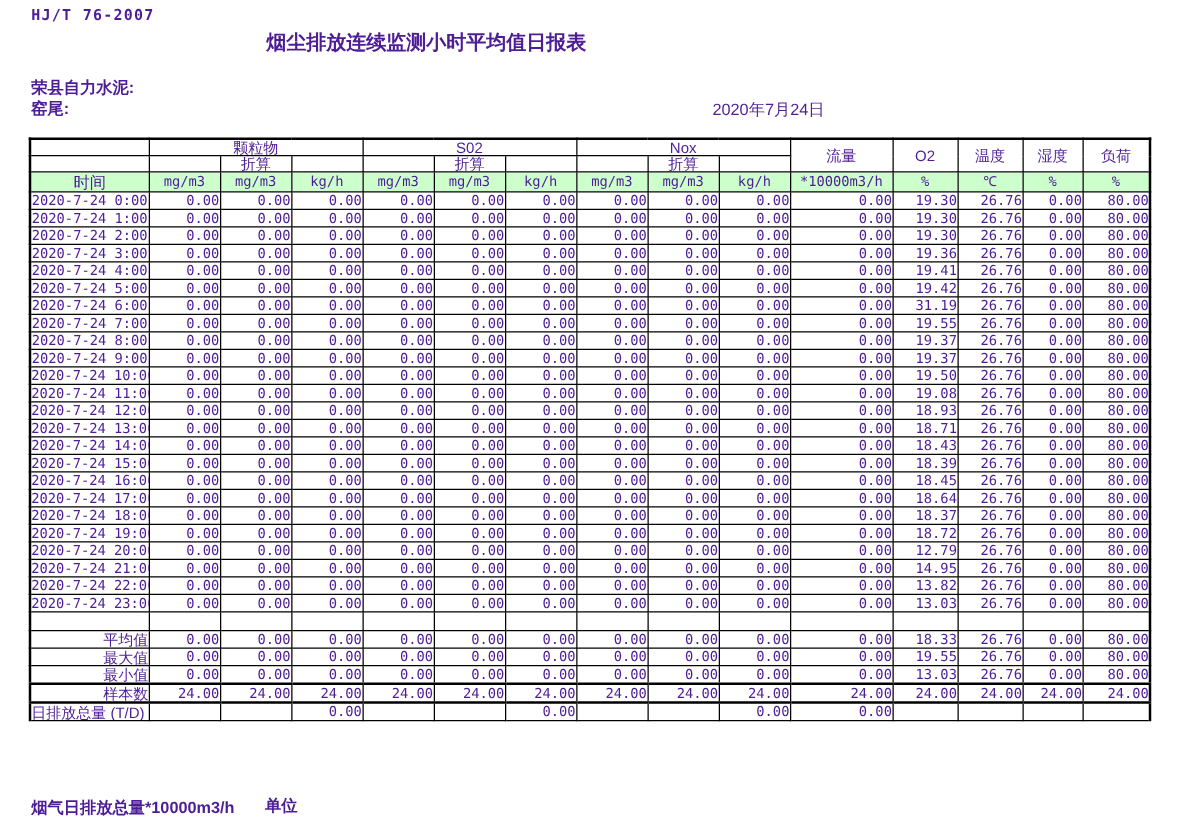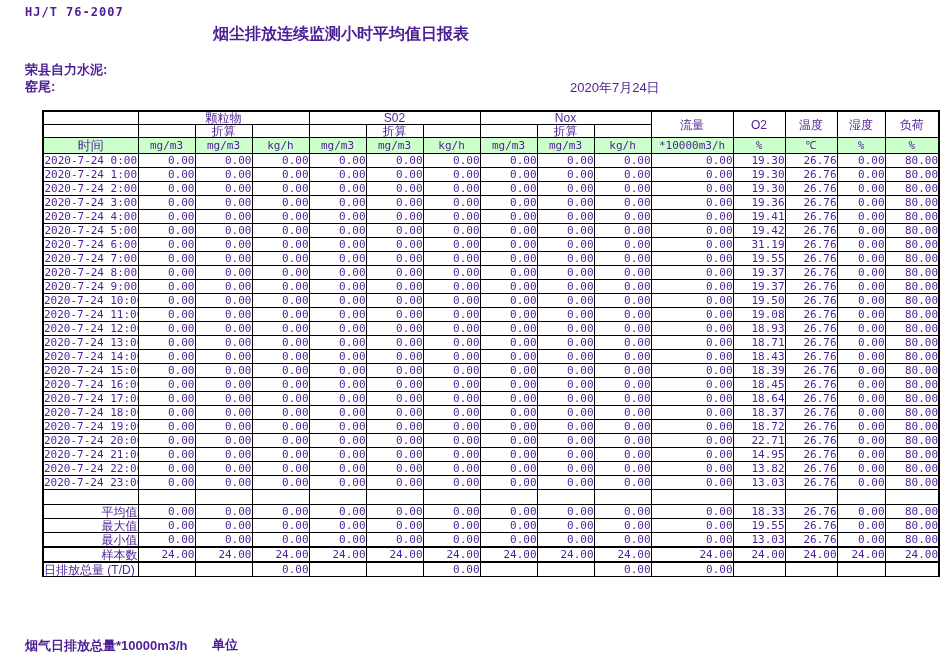--- a/index.html
+++ b/index.html
@@ -8,21 +8,21 @@
   .abs{position:absolute;white-space:nowrap;}
   .std{left:25px;top:5px;font-size:12px;font-weight:bold;font-family:"DejaVu Sans Mono",monospace;letter-spacing:1px;}
   .title{left:213px;top:24px;font-size:16px;font-weight:bold;}
   .company{left:25px;top:61px;font-size:13px;font-weight:bold;}
   .location{left:25px;top:78px;font-size:13px;font-weight:bold;}
   .date{left:570px;top:79px;font-size:13px;}
   .note{left:25px;top:637px;font-size:13px;font-weight:bold;}
   .stamp{left:25px;top:636px;font-size:13px;font-weight:bold;margin-top:36px;}
   .unitlbl{left:212px;top:636px;font-size:13px;font-weight:bold;}
 
-  table.report{position:absolute;left:42px;top:110px;border-collapse:collapse;table-layout:fixed;
+  table.report{position:absolute;left:23px;top:110px;border-collapse:collapse;table-layout:fixed;
         width:894px;border:2px solid #000;border-bottom:1px solid #000;
         font-family:"DejaVu Sans Mono",monospace;font-size:11px;line-height:1;padding-left:45px;}
   table.report td{border:1px solid #000;height:13px;padding:0;overflow:hidden;white-space:nowrap;}
   td.cjk{font-family:"Liberation Sans","DejaVu Sans",sans-serif;font-size:12px;}
   tr.h1 td, tr.h2 td{height:12px;text-align:center;}
   tr.h3 td{background:#ccffcc;height:15px;text-align:center;}
   tr.h3 td.timehead{font-size:13px;}
   td.num{text-align:right;padding-right:5px;}
   td.time{text-align:center;padding-right:4px;}
   td.rowlabel{text-align:right;padding-right:3px;font-family:"Liberation Sans","DejaVu Sans",sans-serif;font-size:12px;}
@@ -446,21 +446,21 @@
           <td class="num">0.00</td>
           <td class="num">0.00</td>
           <td class="num">0.00</td>
           <td class="num">0.00</td>
           <td class="num">0.00</td>
           <td class="num">0.00</td>
           <td class="num">0.00</td>
           <td class="num">0.00</td>
           <td class="num">0.00</td>
           <td class="num">0.00</td>
-          <td class="num">22.71</td>
+          <td class="num">12.79</td>
           <td class="num">26.76</td>
           <td class="num">0.00</td>
           <td class="num">80.00</td>
         </tr>
         <tr>
           <td class="time">2020-7-24 21:00</td>
           <td class="num">0.00</td>
           <td class="num">0.00</td>
           <td class="num">0.00</td>
           <td class="num">0.00</td>

